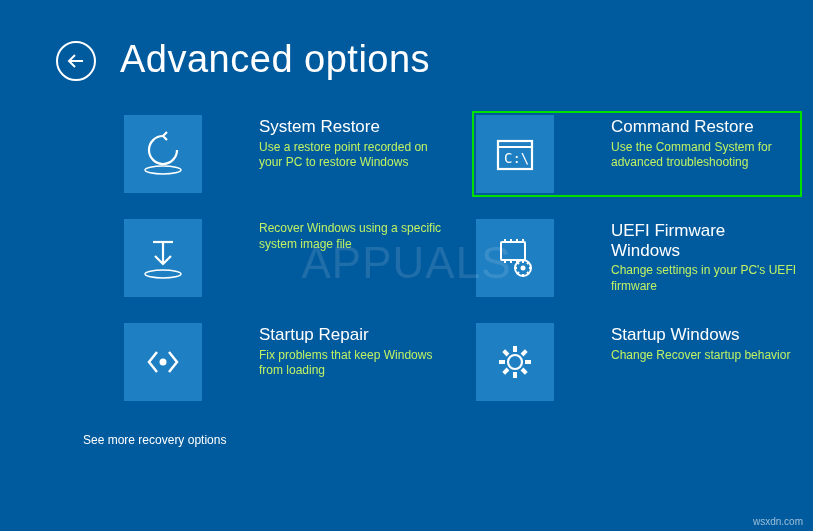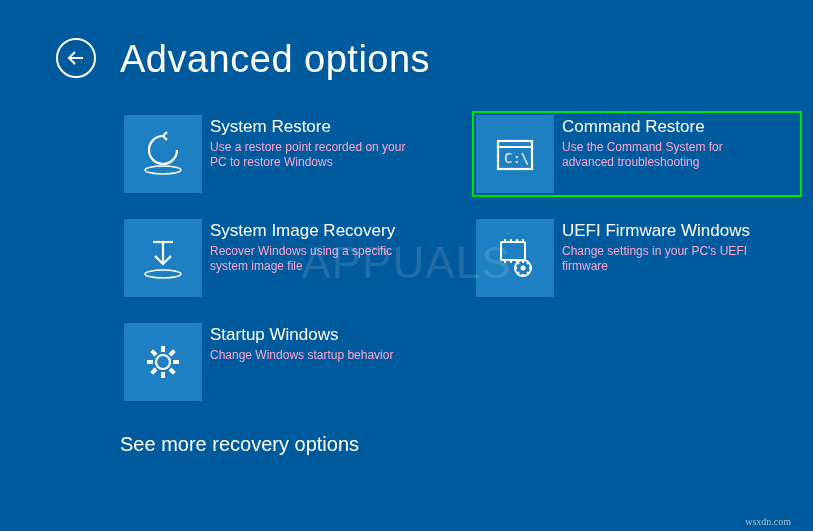--- a/index.html
+++ b/index.html
@@ -6,21 +6,21 @@
   html, body {
     width: 813px; height: 531px;
     background: #005a9e;
     font-family: "Segoe UI", Arial, sans-serif;
     color: #fff;
     overflow: hidden;
     position: relative;
   }
   .header {
     display: flex;
-    align-items: flex-start;
+    align-items: flex-end;
     padding: 38px 16px 0 56px;
   }
   .back-btn {
     width: 40px; height: 40px;
     border: 2px solid #fff;
     border-radius: 50%;
     display: flex; align-items: center; justify-content: center;
     margin-right: 24px;
     cursor: pointer;
   }
@@ -46,56 +46,56 @@
   .tile.highlight {
     border-color: #00e000;
   }
   .tile-icon {
     width: 78px; height: 78px;
     background: #1e7fc2;
     display: flex; align-items: center; justify-content: center;
     flex-shrink: 0;
   }
   .tile-text {
-    padding: 2px 0 0 8px;
+    padding: 2px 0 0 26px;
+    margin-left: 31px;
   }
   .tile-title {
     font-size: 17px;
     font-weight: 400;
     line-height: 1.15;
     margin-bottom: 3px;
   }
   .tile-desc {
     font-size: 12px;
-    color: #f9a8d4;
+    color: #bef264;
     line-height: 1.3;
     max-width: 210px;
   }
   .more-link {
-    margin: 28px 0 0 120px;
-    font-size: 20px;
+    margin: 28px 0 0 83px;
+    font-size: 12px;
     font-weight: 300;
     cursor: pointer;
   }
   .watermark {
     position: absolute;
     top: 50%; left: 50%;
     transform: translate(-50%, -56%);
     font-size: 44px;
     font-weight: 400;
     color: rgba(255,255,255,0.12);
     letter-spacing: 1px;
     pointer-events: none;
   }
   .source {
     position: absolute;
-    bottom: 4px; right: 22px;
+    bottom: 4px; right: 10px;
     font-size: 10px;
     color: rgba(255,255,255,0.6);
-    font-family: Liberation Serif, serif;
   }
   svg { display: block; }
 </style>
 </head>
 <body>
 
 <div class="header">
   <div class="back-btn">
     <span>
       <svg width="20" height="20" viewBox="0 0 20 20" fill="none" stroke="#fff" stroke-width="2">
@@ -140,21 +140,20 @@
   <div class="tile">
     <div class="tile-icon">
       <svg width="48" height="48" viewBox="0 0 48 48" fill="none" stroke="#fff" stroke-width="2.2">
         <ellipse cx="24" cy="40" rx="18" ry="4" stroke-width="1.5"></ellipse>
         <line x1="24" y1="8" x2="24" y2="30"></line>
         <polyline points="16,22 24,30 32,22"></polyline>
         <line x1="14" y1="8" x2="34" y2="8"></line>
       </svg>
     </div>
     <div class="tile-text">
-      <div class="tile-title">System Image Recovery</div>
       <div class="tile-desc">Recover Windows using a specific system image file</div>
     </div>
   </div>
 
   <div class="tile">
     <div class="tile-icon">
       <svg width="48" height="48" viewBox="0 0 48 48" fill="none" stroke="#fff" stroke-width="2">
         <rect x="10" y="8" width="24" height="18" rx="1"></rect>
         <line x1="14" y1="5" x2="14" y2="8"></line>
           <line x1="20" y1="5" x2="20" y2="8"></line>
@@ -175,40 +174,53 @@
         <line x1="26" y1="40" x2="28" y2="38"></line>
           <line x1="36" y1="30" x2="38" y2="28"></line>
       </svg>
     </div>
     <div class="tile-text">
       <div class="tile-title">UEFI Firmware Windows</div>
       <div class="tile-desc">Change settings in your PC's UEFI firmware</div>
     </div>
   </div>
 
+  <div class="tile">
+    <div class="tile-icon">
+      <svg width="48" height="48" viewBox="0 0 48 48" fill="none" stroke="#fff" stroke-width="2.5">
+        <polyline points="18,14 10,24 18,34"></polyline>
+        <polyline points="30,14 38,24 30,34"></polyline>
+        <circle cx="24" cy="24" r="3.5" fill="#fff" stroke="none"></circle>
+      </svg>
+    </div>
+    <div class="tile-text">
+      <div class="tile-title">Startup Repair</div>
+      <div class="tile-desc">Fix problems that keep Windows from loading</div>
+    </div>
+  </div>
 
   <div class="tile">
     <div class="tile-icon">
       <svg width="48" height="48" viewBox="0 0 48 48" fill="none" stroke="#fff" stroke-width="2.2">
         <circle cx="24" cy="24" r="7"></circle>
         <g stroke-width="4">
           <line x1="24" y1="8" x2="24" y2="14"></line>
           <line x1="24" y1="34" x2="24" y2="40"></line>
           <line x1="8" y1="24" x2="14" y2="24"></line>
           <line x1="34" y1="24" x2="40" y2="24"></line>
           <line x1="12.7" y1="12.7" x2="17" y2="17"></line>
           <line x1="31" y1="31" x2="35.3" y2="35.3"></line>
           <line x1="12.7" y1="35.3" x2="17" y2="31"></line>
           <line x1="31" y1="17" x2="35.3" y2="12.7"></line>
         </g>
       </svg>
     </div>
     <div class="tile-text">
       <div class="tile-title">Startup Windows</div>
-      <div class="tile-desc">Change Windows startup behavior</div>
+      <div class="tile-desc">Change Recover startup behavior</div>
     </div>
   </div>
 
 </div>
 
 <div class="more-link">See more recovery options</div>
 
 <div class="watermark">APPUALS</div>
 <div class="source">wsxdn.com</div>
 

